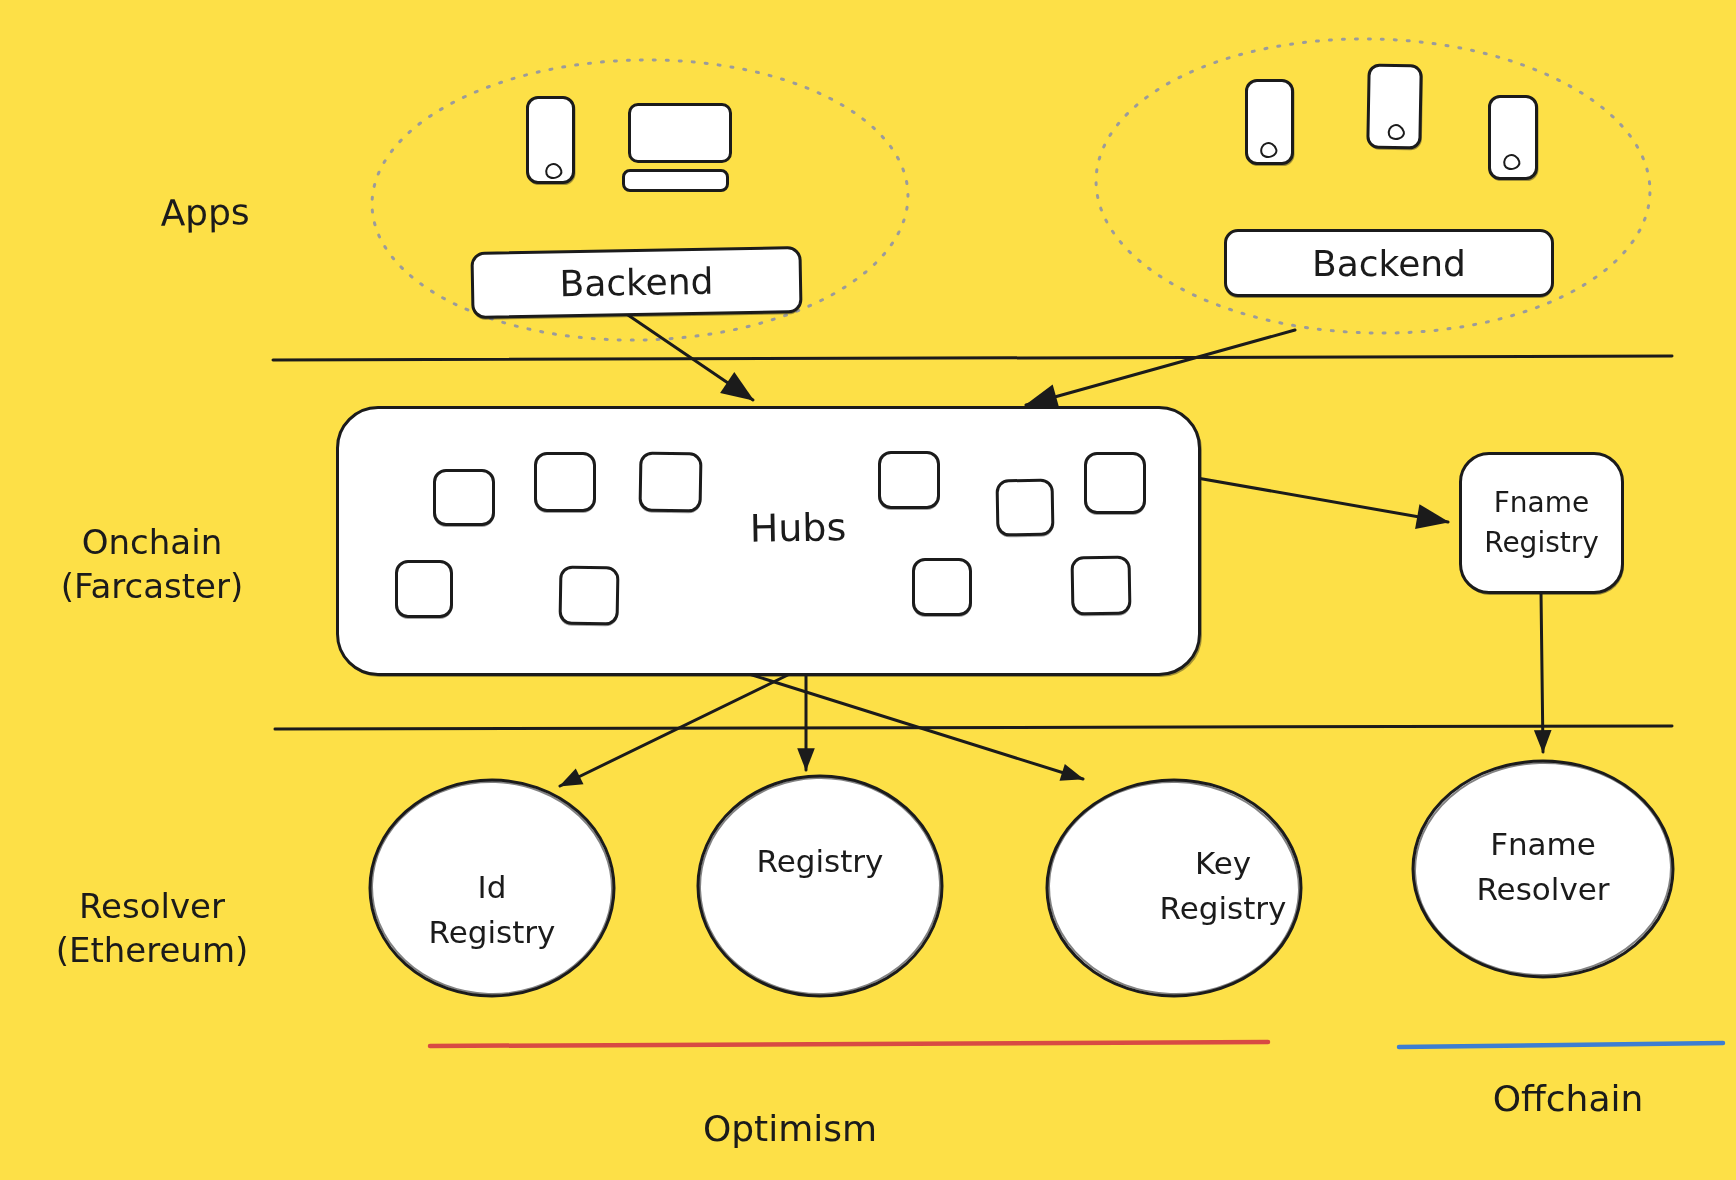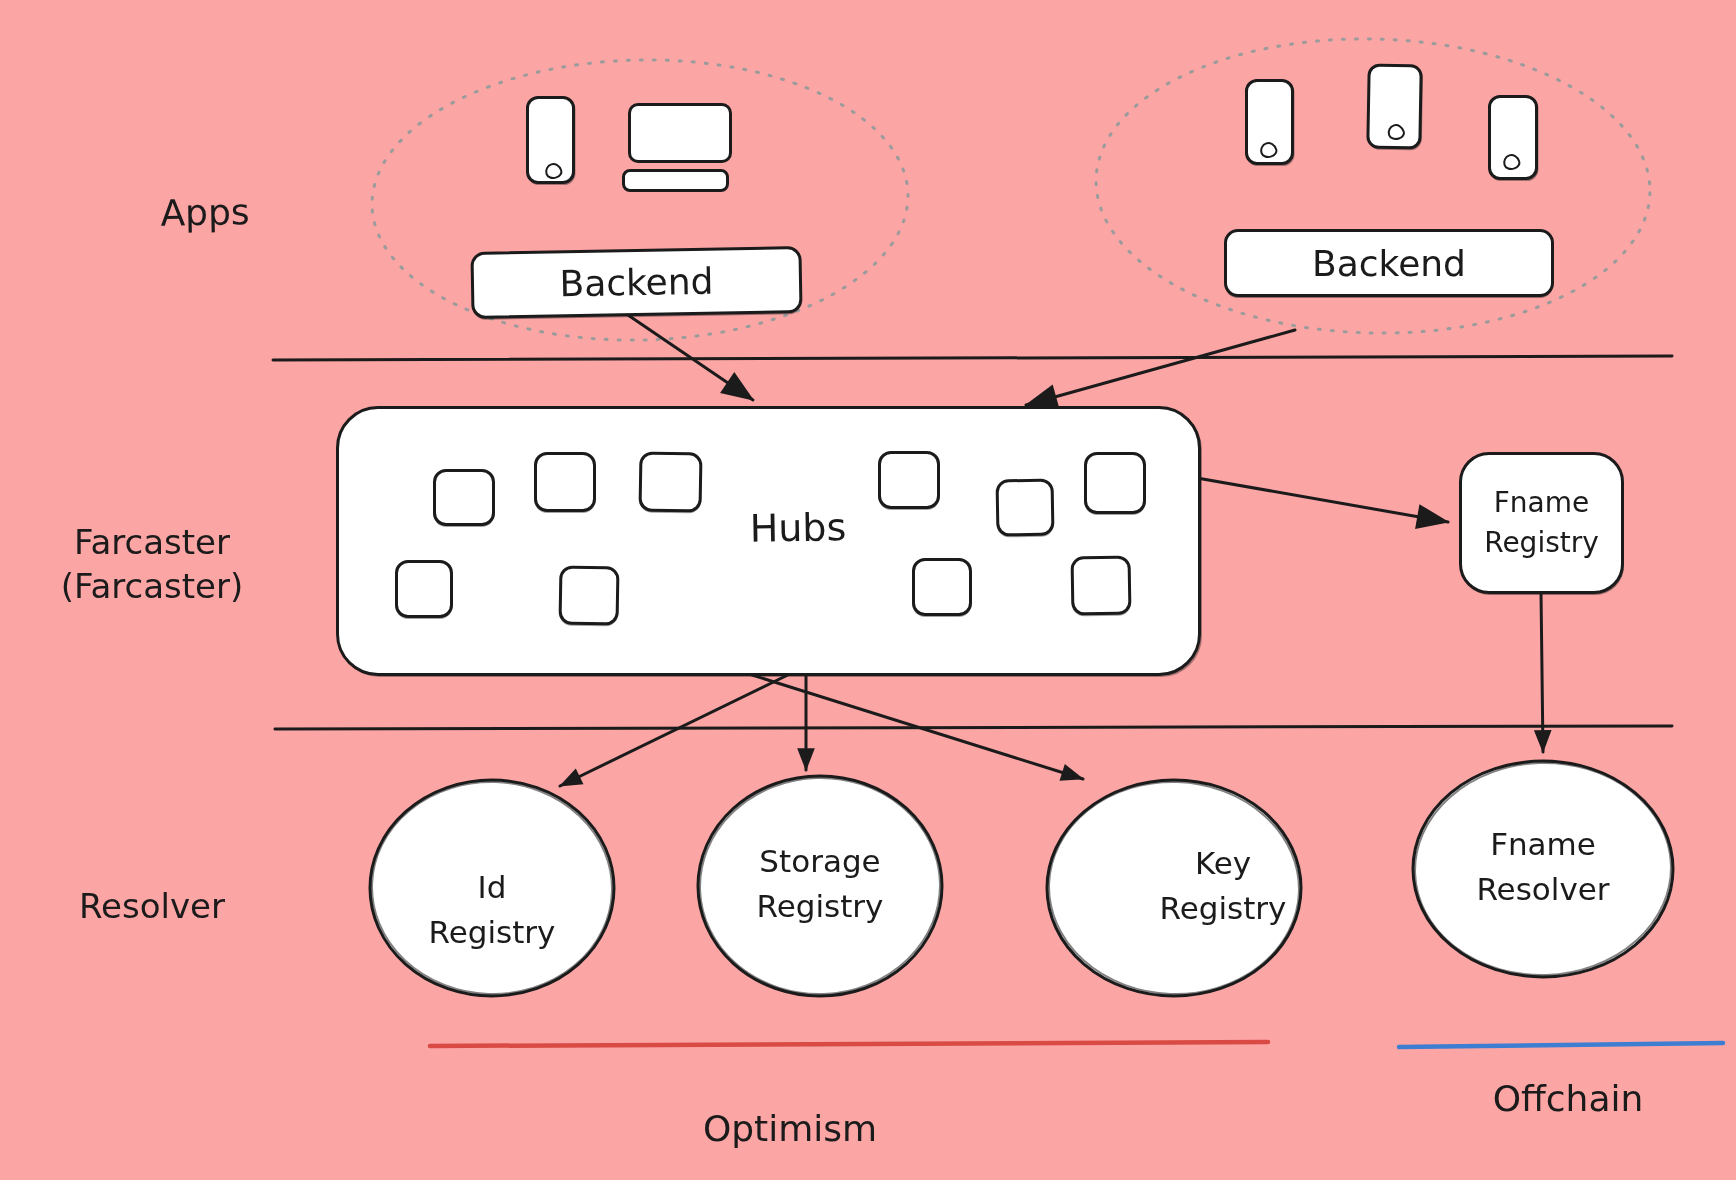--- a/index.html
+++ b/index.html
@@ -1,17 +1,17 @@
 <!DOCTYPE html>
 <html><head>
 <meta charset="utf-8">
 <style>
   html,body{margin:0;padding:0;background:#ffffff;}
   #canvas{
-    position:relative;width:1736px;height:1180px;background:#fca5a5;overflow:hidden;
+    position:relative;width:1736px;height:1180px;background:#fde047;overflow:hidden;
     font-family:"DejaVu Sans","Liberation Sans",sans-serif;color:#1b1b1b;
   }
   #strokes{position:absolute;left:0;top:0;width:1736px;height:1180px;}
   .abs{position:absolute;}
   .txt{color:#1b1b1b;text-align:center;white-space:nowrap;}
   .layer-label{font-size:34px;line-height:44px;}
   .big-label{font-size:36px;}
   .box{
     position:absolute;border:3px solid #1b1b1b;border-radius:14px;background:#fff;
     display:flex;align-items:center;justify-content:center;
@@ -96,26 +96,27 @@
       <ellipse cx="1543" cy="869" rx="128" ry="106" stroke-opacity=".55" stroke-width="2" transform="rotate(-2 1543 869)"></ellipse>
     </g>
 
     <path d="M430,1046 L1268,1042" stroke-width="4.5" stroke-linecap="round" fill="none" stroke="#d84a43"></path>
     <path d="M1399,1047 L1723,1043" stroke-width="4.5" stroke-linecap="round" fill="none" stroke="#3d7ed2"></path>
   </svg>
 
   <div class="abs txt big-label r-n1" style="left:135px;top:192px;width:140px;">Apps</div>
 
   <div class="abs" style="left:12px;top:520px;width:280px;">
-    <div class="txt layer-label">Farcaster</div>
+    <div class="txt layer-label">Onchain</div>
     <div class="txt layer-label">(Farcaster)</div>
   </div>
 
   <div class="abs" style="left:12px;top:884px;width:280px;">
     <div class="txt layer-label">Resolver</div>
+    <div class="txt layer-label">(Ethereum)</div>
   </div>
 
   <div class="phone" style="left:526px;top:96px;width:43px;height:82px;">
     <span class="logo" style="left:16px;top:64px;"></span>
   </div>
   <div class="screen" style="left:628px;top:103px;width:98px;height:54px;"></div>
   <div class="base" style="left:622px;top:169px;width:101px;height:17px;"></div>
 
   <div class="box r-n1" style="left:471px;top:249px;width:325px;height:61px;">
     <span class="txt backend">Backend</span>
@@ -153,21 +154,20 @@
   <div id="fname-registry">
     <span class="txt">Fname</span>
     <span class="txt">Registry</span>
   </div>
 
   <div class="abs" style="left:382px;top:841px;width:220px;margin-top:24px;">
     <div class="txt circle-label">Id</div>
     <div class="txt circle-label">Registry</div>
   </div>
   <div class="abs" style="left:710px;top:839px;width:220px;">
-    <div class="txt circle-label">Storage</div>
     <div class="txt circle-label">Registry</div>
   </div>
   <div class="abs" style="left:1113px;top:841px;width:220px;">
     <div class="txt circle-label">Key</div>
     <div class="txt circle-label">Registry</div>
   </div>
   <div class="abs" style="left:1433px;top:822px;width:220px;">
     <div class="txt circle-label">Fname</div>
     <div class="txt circle-label">Resolver</div>
   </div>

